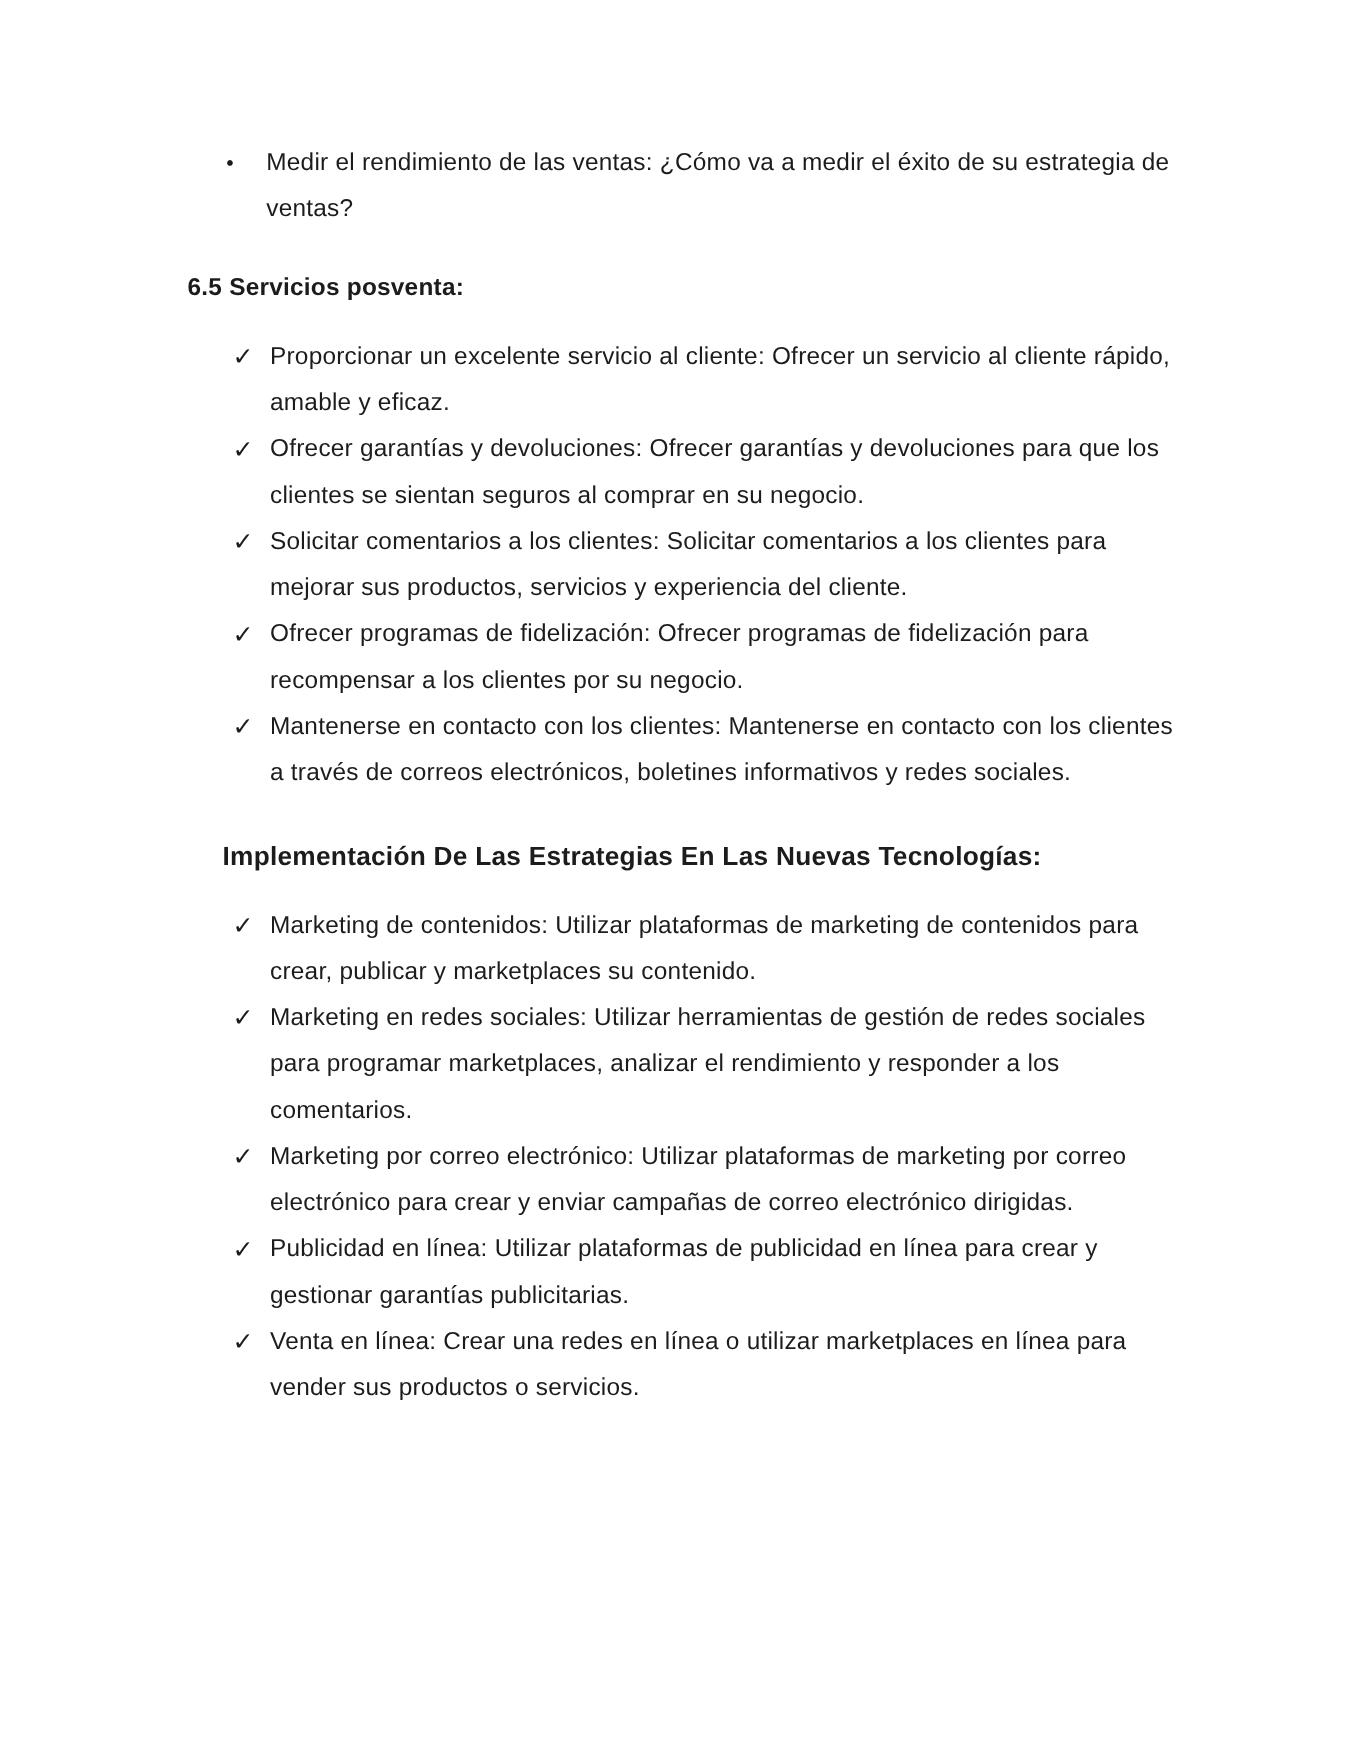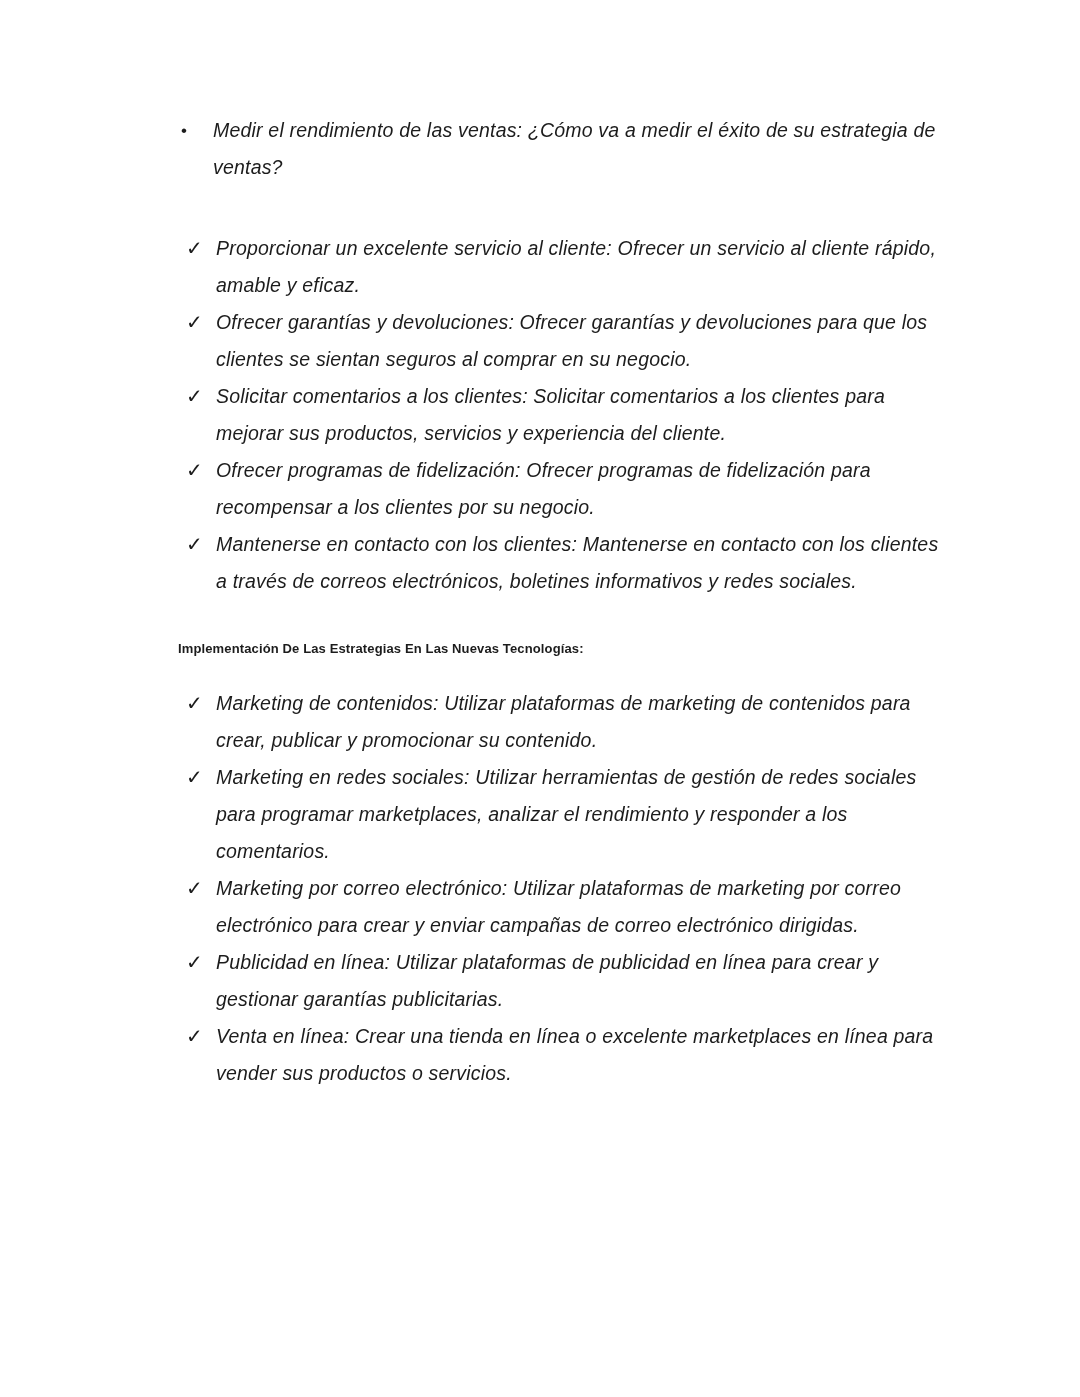--- a/index.html
+++ b/index.html
@@ -59,21 +59,20 @@
     left: 31px;
     font-size: 17px;
   }
   li.doc-item .marker.check {
     left: 36px;
     font-size: 20px;
     font-family: "DejaVu Sans", sans-serif;
   }
   li.doc-item .item-text {
     display: block;
-    font-style: italic;
   }
 
   
   ul.bullet-list li.doc-item {
     padding-left: 63px;
   }
 
   
   ul.check-list li.doc-item {
     padding-left: 66px;
@@ -82,21 +81,21 @@
   
   h2.section-heading {
     font-size: 19.5px;
     line-height: 37px;
     font-weight: bold;
     margin: 0;
     padding: 0;
     letter-spacing: 0.01em;
   }
   h3.sub-heading {
-    font-size: 13px;
+    font-size: 21px;
     line-height: 37px;
     font-weight: bold;
     margin: 0;
     padding: 0;
     padding-left: 28px;
     letter-spacing: 0.01em;
   }
 
   
   .gap-sm { height: 18px; }
@@ -111,20 +110,21 @@
 
     <ul class="doc-list bullet-list">
       <li class="doc-item">
         <span class="marker bullet">•</span>
         <span class="item-text">Medir el rendimiento de las ventas: ¿Cómo va a medir el éxito de su estrategia de ventas?</span>
       </li>
     </ul>
 
     <div class="gap-md"></div>
 
+    <h2 class="section-heading">6.5 Servicios posventa:</h2>
 
     <div class="gap-sm"></div>
 
     <ul class="doc-list check-list">
       <li class="doc-item">
         <span class="marker check">✓</span>
         <span class="item-text">Proporcionar un excelente servicio al cliente: Ofrecer un servicio al cliente rápido, amable y eficaz.</span>
       </li>
       <li class="doc-item">
         <span class="marker check">✓</span>
@@ -146,34 +146,34 @@
 
     <div class="gap-lg"></div>
 
     <h3 class="sub-heading">Implementación De Las Estrategias En Las Nuevas Tecnologías:</h3>
 
     <div class="gap-sm"></div>
 
     <ul class="doc-list check-list">
       <li class="doc-item">
         <span class="marker check">✓</span>
-        <span class="item-text">Marketing de contenidos: Utilizar plataformas de marketing de contenidos para crear, publicar y promocionar su contenido.</span>
+        <span class="item-text">Marketing de contenidos: Utilizar plataformas de marketing de contenidos para crear, publicar y marketplaces su contenido.</span>
       </li>
       <li class="doc-item">
         <span class="marker check">✓</span>
         <span class="item-text">Marketing en redes sociales: Utilizar herramientas de gestión de redes sociales para programar marketplaces, analizar el rendimiento y responder a los comentarios.</span>
       </li>
       <li class="doc-item">
         <span class="marker check">✓</span>
         <span class="item-text">Marketing por correo electrónico: Utilizar plataformas de marketing por correo electrónico para crear y enviar campañas de correo electrónico dirigidas.</span>
       </li>
       <li class="doc-item">
         <span class="marker check">✓</span>
         <span class="item-text">Publicidad en línea: Utilizar plataformas de publicidad en línea para crear y gestionar garantías publicitarias.</span>
       </li>
       <li class="doc-item">
         <span class="marker check">✓</span>
-        <span class="item-text">Venta en línea: Crear una tienda en línea o excelente marketplaces en línea para vender sus productos o servicios.</span>
+        <span class="item-text">Venta en línea: Crear una redes en línea o utilizar marketplaces en línea para vender sus productos o servicios.</span>
       </li>
     </ul>
 
   </div>
 </div>
 
 </body></html>

